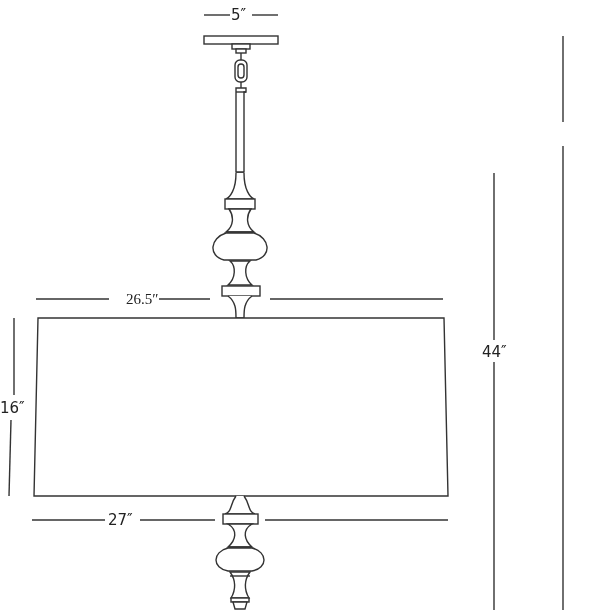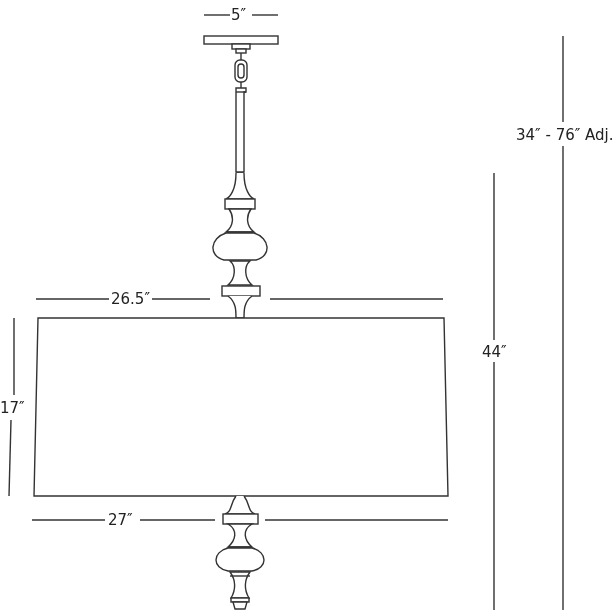--- a/index.html
+++ b/index.html
@@ -65,18 +65,17 @@
 
       <line x1="494" y1="173" x2="494" y2="340"></line>
       <line x1="494" y1="362" x2="494" y2="610"></line>
 
       <line x1="563" y1="36" x2="563" y2="122"></line>
       <line x1="563" y1="146" x2="563" y2="610"></line>
     </g>
   </svg>
 
   <span class="dim" style="left:231px; top:6px;">5″</span>
-  <span class="dim" style="left:516px; top:126px;">34″ - 76″ Adj.</span>
-  <span class="dim" style="left:111px; top:290px;">26.5″</span>
+  <span class="dim" style="left:126px; top:290px;font-family:Liberation Serif, serif;">26.5″</span>
   <span class="dim" style="left:482px; top:343px;">44″</span>
-  <span class="dim" style="left:0px; top:399px;">17″</span>
+  <span class="dim" style="left:0px; top:399px;">16″</span>
   <span class="dim" style="left:108px; top:511px;text-align:right;">27″</span>
 </div>
 
 </body></html>

